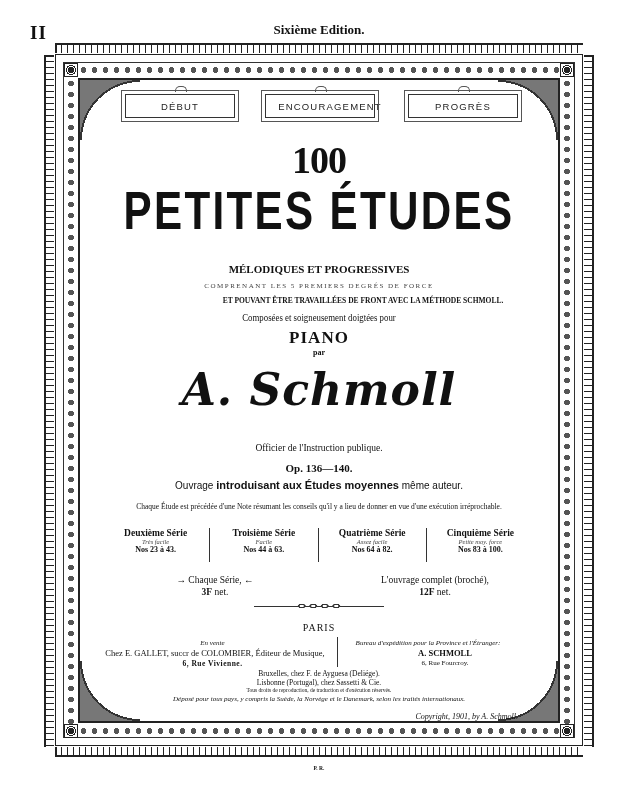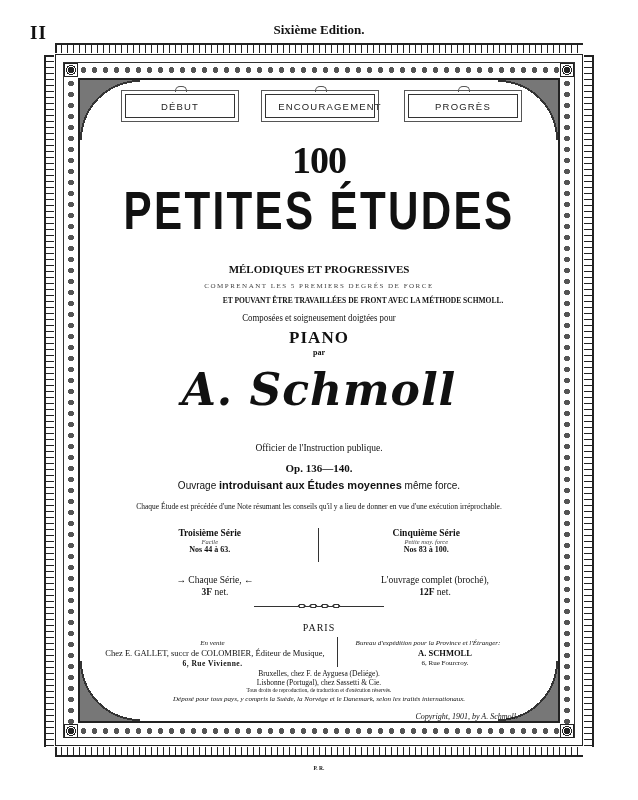--- a/index.html
+++ b/index.html
@@ -136,29 +136,39 @@
 <div class="abs center" id="sub3">ET POUVANT ÊTRE TRAVAILLÉES DE FRONT AVEC LA MÉTHODE SCHMOLL.</div>
 <div class="abs center" id="composed">Composées et soigneusement doigtées pour</div>
 <div class="abs center" id="instrument">PIANO</div>
 <div class="abs center" id="par">par</div>
 <div class="abs center" id="composer">A. Schmoll</div>
 <div class="abs center" id="honor">Officier de l'Instruction publique.</div>
 <div class="abs center" id="opus">Op. 136—140.</div>
 <div class="abs center" id="work-note">
   <span>Ouvrage</span>
   <b>introduisant aux Études moyennes</b>
-  <span>même force.</span>
+  <span>même auteur.</span>
 </div>
 <div class="abs center" id="study-note">Chaque Étude est précédée d'une Note résumant les conseils qu'il y a lieu de donner en vue d'une exécution irréprochable.</div>
 
 <div class="abs series-row">
   <div class="series">
+    <div class="name">Deuxième Série</div>
+    <div class="level-txt">Très facile</div>
+    <div class="nums">Nos 23 à 43.</div>
+  </div>
+  <div class="series">
     <div class="name">Troisième Série</div>
     <div class="level-txt">Facile</div>
     <div class="nums">Nos 44 à 63.</div>
+  </div>
+  <div class="series">
+    <div class="name">Quatrième Série</div>
+    <div class="level-txt">Assez facile</div>
+    <div class="nums">Nos 64 à 82.</div>
   </div>
   <div class="series">
     <div class="name">Cinquième Série</div>
     <div class="level-txt">Petite moy. force</div>
     <div class="nums">Nos 83 à 100.</div>
   </div>
 </div>
 
 <div class="abs" id="price-each-label">→ Chaque Série, ←</div>
 <div class="abs price" id="price-each"><b>3F</b><span> net.</span></div>

